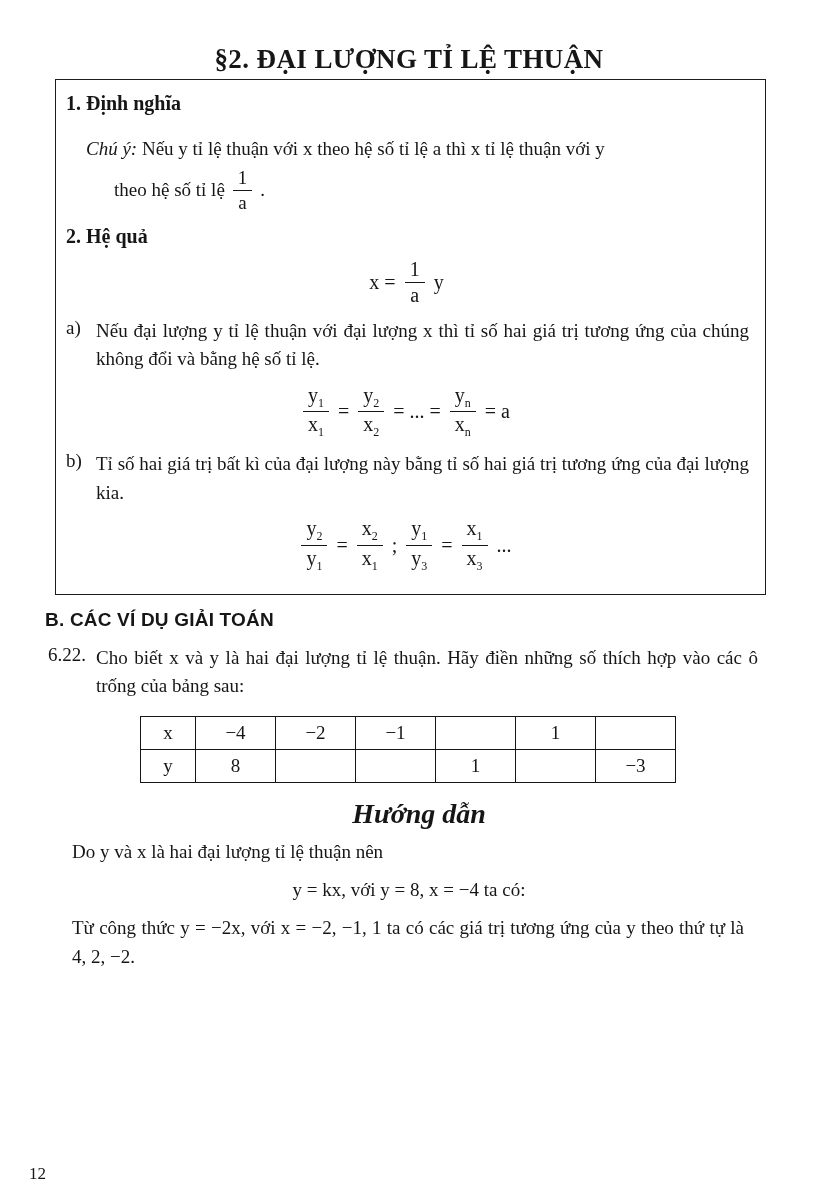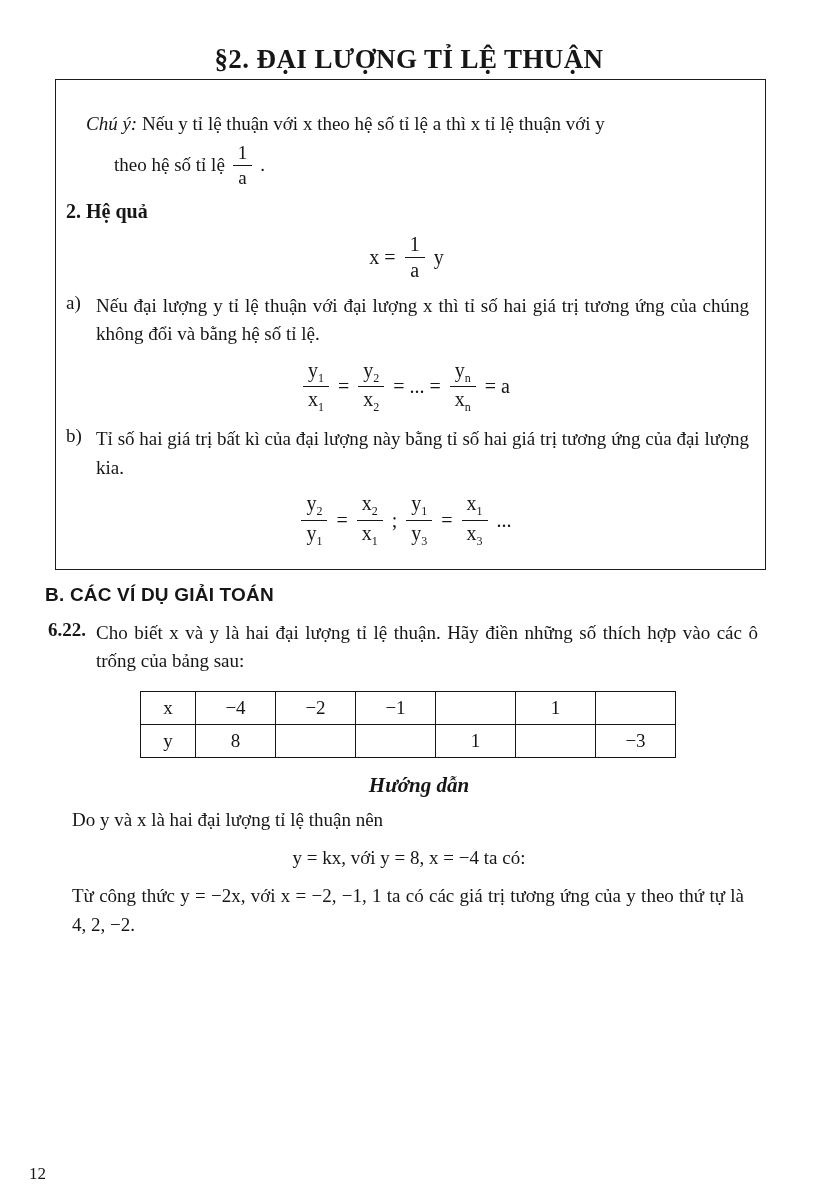--- a/index.html
+++ b/index.html
@@ -41,49 +41,50 @@
   sub { font-size:12px; }
   .formula {
     display:flex; justify-content:center; align-items:center; gap:9px;
     font-size:20px; margin:10px 0;
   }
   .item { display:flex; margin:4px 0 4px 2px; }
   .item .ilabel { width:30px; flex:none; }
   .item .itxt { text-align:justify; line-height:1.5; }
   .sec-heading.b { margin-top:14px; margin-bottom:13px; }
   .problem { display:flex; margin:0 60px 0 48px; }
-  .problem .pnum { font-weight:700; flex:none; margin-right:10px; }
+  .problem .pnum { font-weight:400; flex:none; margin-right:10px; }
   .problem .ptxt { text-align:justify; line-height:1.5; }
   table.vals { border-collapse:collapse; margin:15px 0 0 140px; }
   table.vals td {
     border:1.5px solid #161616; height:33px; width:80px;
     text-align:center; font-size:19px;
   }
   table.vals td.c0 { width:55px; }
   .hd {
     text-align:center; font-weight:700; font-style:italic;
-    font-size:21px; margin:15px 0 8px;padding-left:20px;
+    font-size:28px; margin:15px 0 8px;padding-left:20px;
   }
   .sol-line { line-height:1.5; }
   .sol-line.l1 { margin:7px 0 0 72px; }
   .sol-line.l2 { text-align:center; margin-top:10px; }
   .formula.eq { margin:8px 0 4px; }
   .sol-line.l3 { margin:8px 74px 0 72px; text-align:justify; line-height:1.55; }
   .pageno { position:absolute; left:29px; bottom:16px; font-size:17px; }
 </style>
 </head>
 <body>
 
 <div class="page">
 
   <h1 class="title">§2. ĐẠI LƯỢNG TỈ LỆ THUẬN</h1>
 
 
   <div class="box">
 
+    <div class="def-heading">1. Định nghĩa</div>
 
 
     <p class="para note">
       <em class="it">Chú ý:</em>
       <span>Nếu y tỉ lệ thuận với x theo hệ số tỉ lệ a thì x tỉ lệ thuận với y</span>
     </p>
 
     <div class="note-line2">
       <span>theo hệ số tỉ lệ</span>
       <span class="frac">

